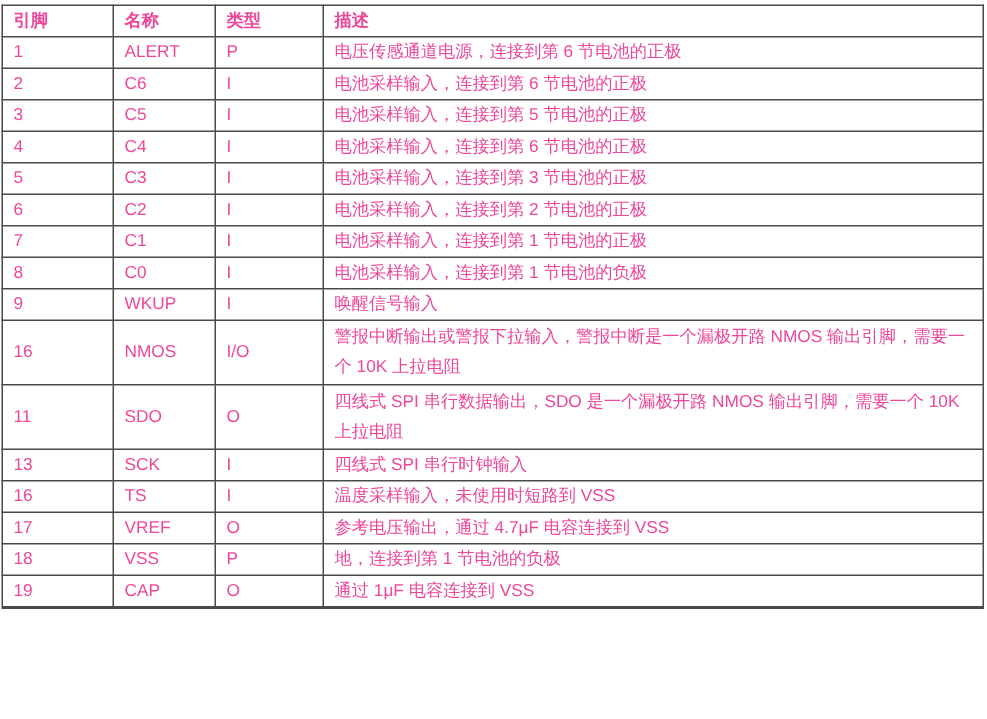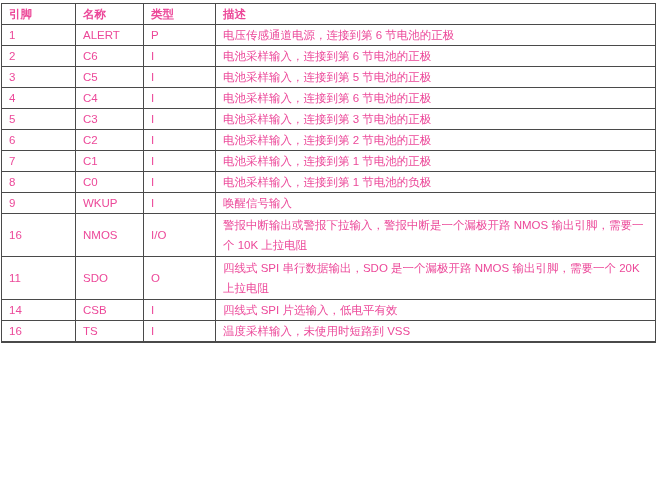--- a/index.html
+++ b/index.html
@@ -127,29 +127,47 @@
       <tr class="tall">
         <td>16</td>
         <td>NMOS</td>
         <td>I/O</td>
         <td>警报中断输出或警报下拉输入，警报中断是一个漏极开路 NMOS 输出引脚，需要一个 10K 上拉电阻</td>
       </tr>
       <tr class="tall">
         <td>11</td>
         <td>SDO</td>
         <td>O</td>
-        <td>四线式 SPI 串行数据输出，SDO 是一个漏极开路 NMOS 输出引脚，需要一个 20K 上拉电阻</td>
+        <td>四线式 SPI 串行数据输出，SDO 是一个漏极开路 NMOS 输出引脚，需要一个 10K 上拉电阻</td>
       </tr>
       <tr>
-        <td>14</td>
-        <td>CSB</td>
+        <td>13</td>
+        <td>SCK</td>
         <td>I</td>
-        <td>四线式 SPI 片选输入，低电平有效</td>
+        <td>四线式 SPI 串行时钟输入</td>
       </tr>
       <tr>
         <td>16</td>
         <td>TS</td>
         <td>I</td>
         <td>温度采样输入，未使用时短路到 VSS</td>
       </tr>
+      <tr>
+        <td>17</td>
+        <td>VREF</td>
+        <td>O</td>
+        <td>参考电压输出，通过 4.7μF 电容连接到 VSS</td>
+      </tr>
+      <tr>
+        <td>18</td>
+        <td>VSS</td>
+        <td>P</td>
+        <td>地，连接到第 1 节电池的负极</td>
+      </tr>
+      <tr>
+        <td>19</td>
+        <td>CAP</td>
+        <td>O</td>
+        <td>通过 1μF 电容连接到 VSS</td>
+      </tr>
     </tbody>
   </table>
 </div>
 
 </body></html>

